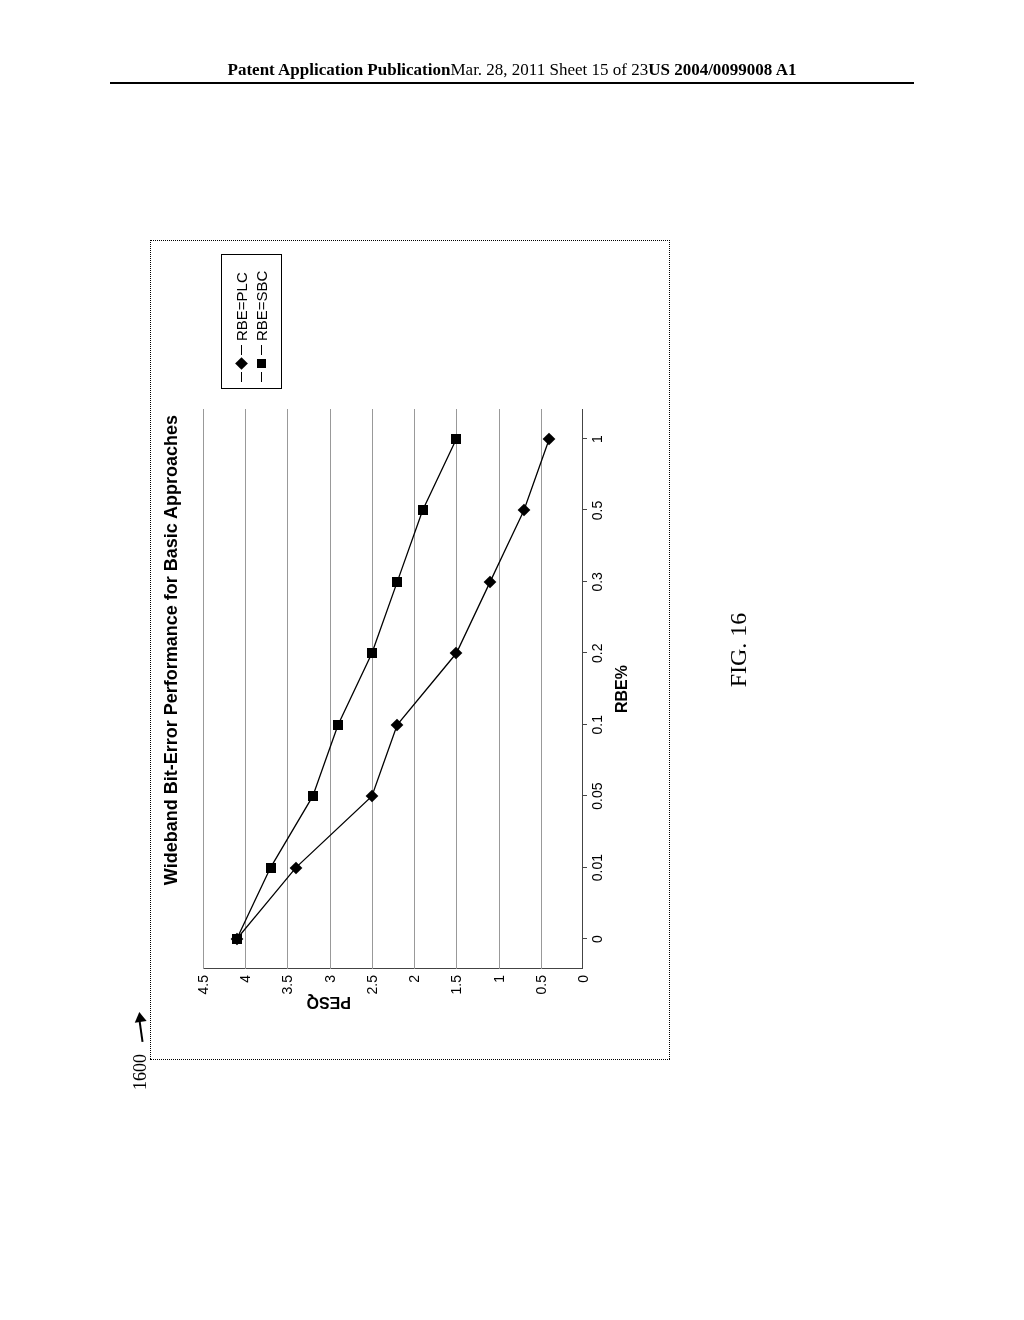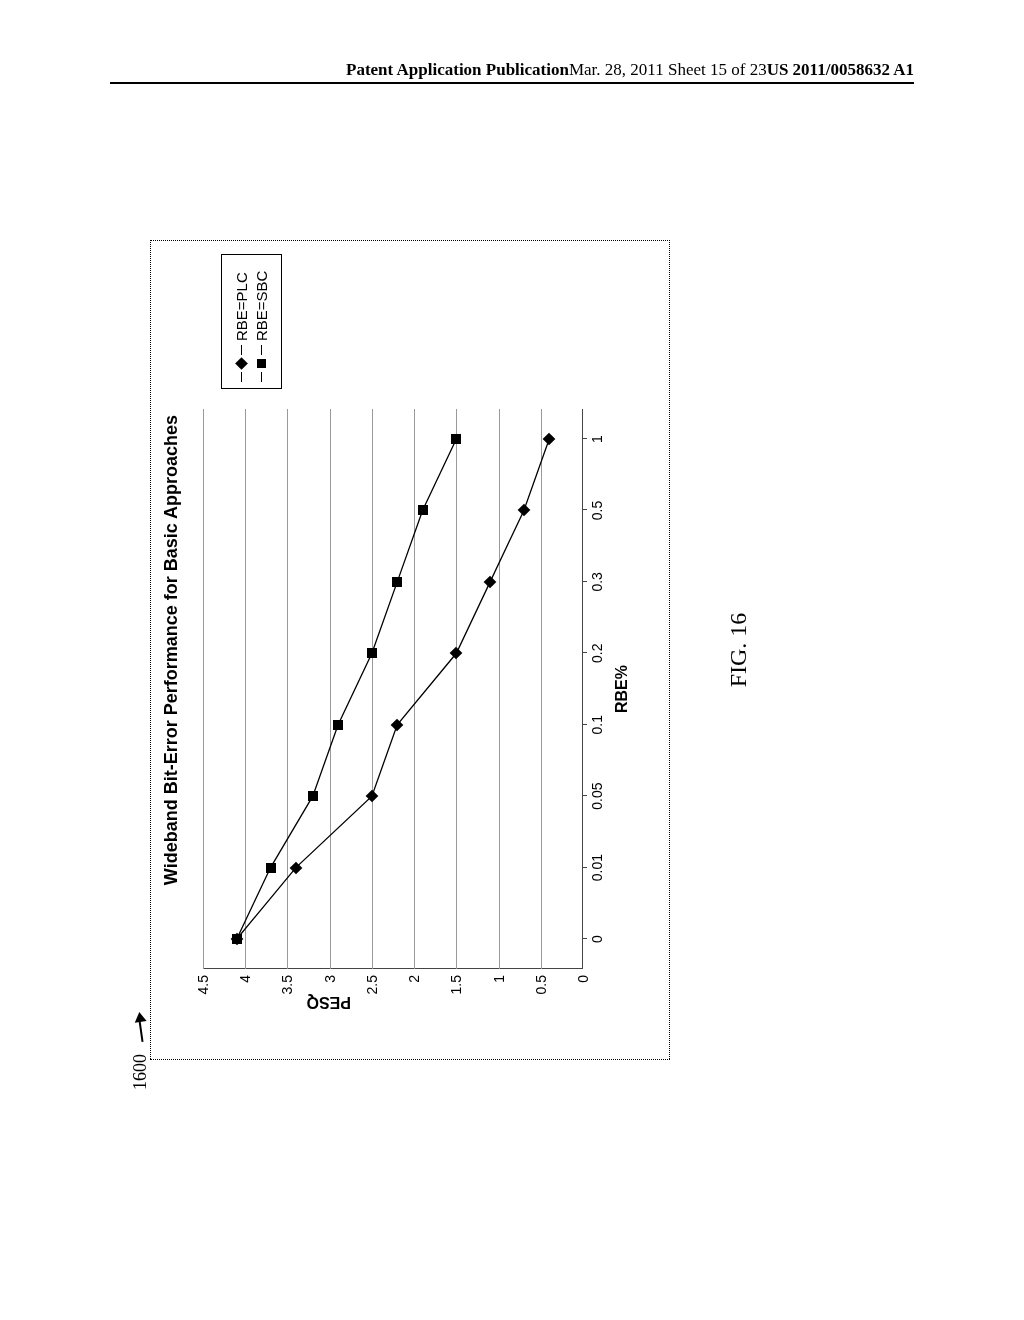--- a/index.html
+++ b/index.html
@@ -1,21 +1,21 @@
 <!DOCTYPE html>
 <html><head>
 <meta charset="utf-8">
 <style>
   * { box-sizing: border-box; margin: 0; padding: 0; }
   html, body { width: 1024px; height: 1320px; background: #fff; font-family: "Times New Roman", serif; }
 
   .page { position: relative; width: 1024px; height: 1320px; }
 
   .header-line { position: absolute; top: 82px; left: 110px; width: 804px; border-top: 2px solid #000; }
-  .header { position: absolute; top: 60px; left: 110px; width: 804px; display: flex; justify-content: flex-end; font-size: 17px; }
+  .header { position: absolute; top: 60px; left: 110px; width: 804px; display: flex; justify-content: center; font-size: 17px; }
   .header .left { font-weight: bold; }
   .header .mid { }
   .header .right { font-weight: bold; }
 
   .rotated-outer { position: absolute; top: 200px; left: 130px; width: 780px; height: 900px; }
   .rotated { position: absolute; top: 50%; left: 50%; width: 900px; height: 780px; transform: translate(-50%, -50%) rotate(-90deg); transform-origin: center center; }
 
   .fig-frame { position: absolute; top: 20px; left: 40px; width: 820px; height: 520px; border: 1px dotted #000; }
 
   .fig-label { position: absolute; top: 0; left: 10px; font-size: 18px; }
@@ -51,21 +51,21 @@
   .fig-caption { position: absolute; top: 595px; left: 0; width: 900px; text-align: center; font-size: 24px; }
 </style>
 </head>
 <body>
 
 <div class="page">
 
   <div class="header">
     <span class="left">Patent Application Publication</span>
     <span class="mid">Mar. 28, 2011  Sheet 15 of 23</span>
-    <span class="right">US 2011/0058632 A1</span>
+    <span class="right">US 2004/0099008 A1</span>
   </div>
   <div class="header-line"></div>
 
   <div class="rotated-outer">
     <div class="rotated">
 
       <div class="fig-label">1600</div>
       <div class="fig-arrow"></div>
 
       <div class="fig-frame">

